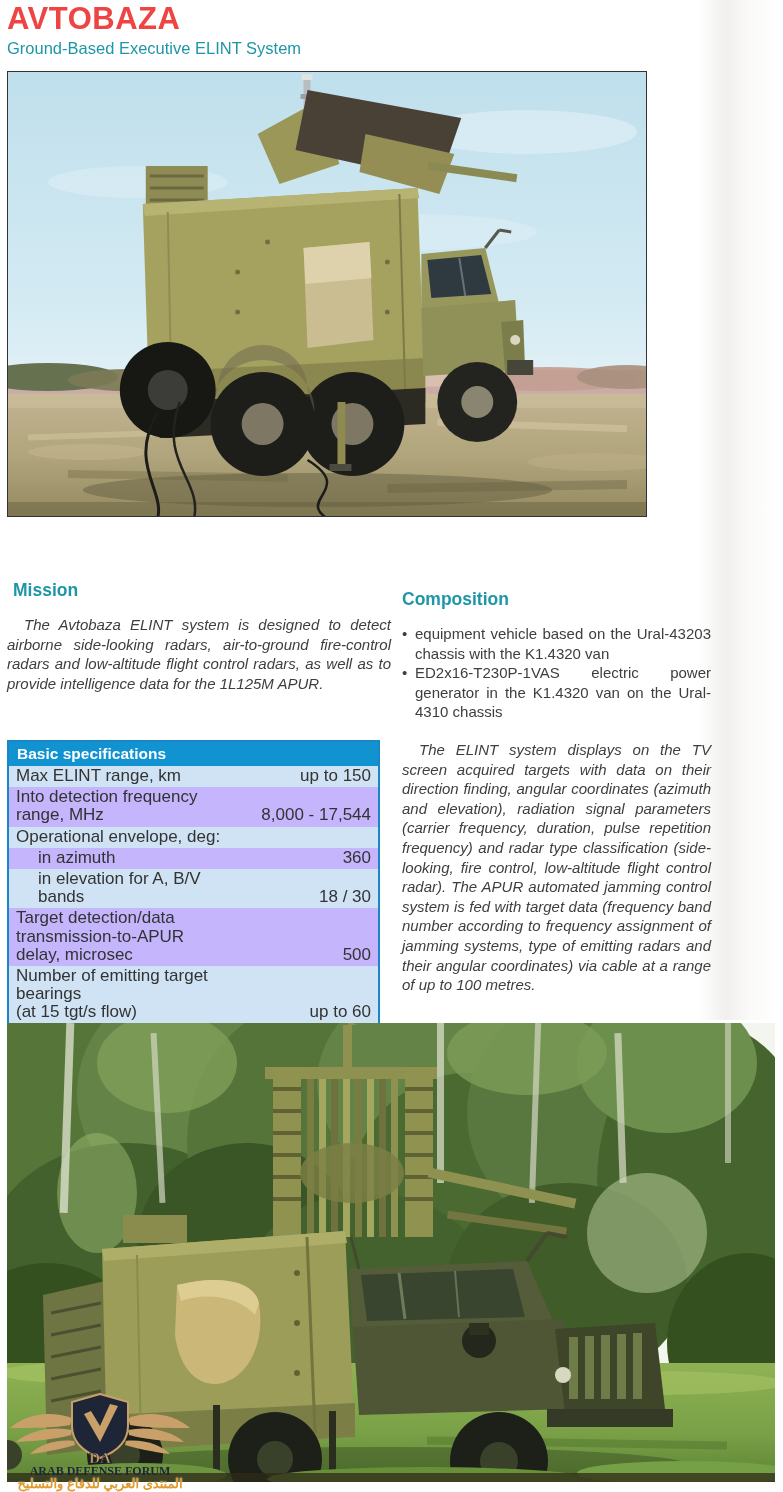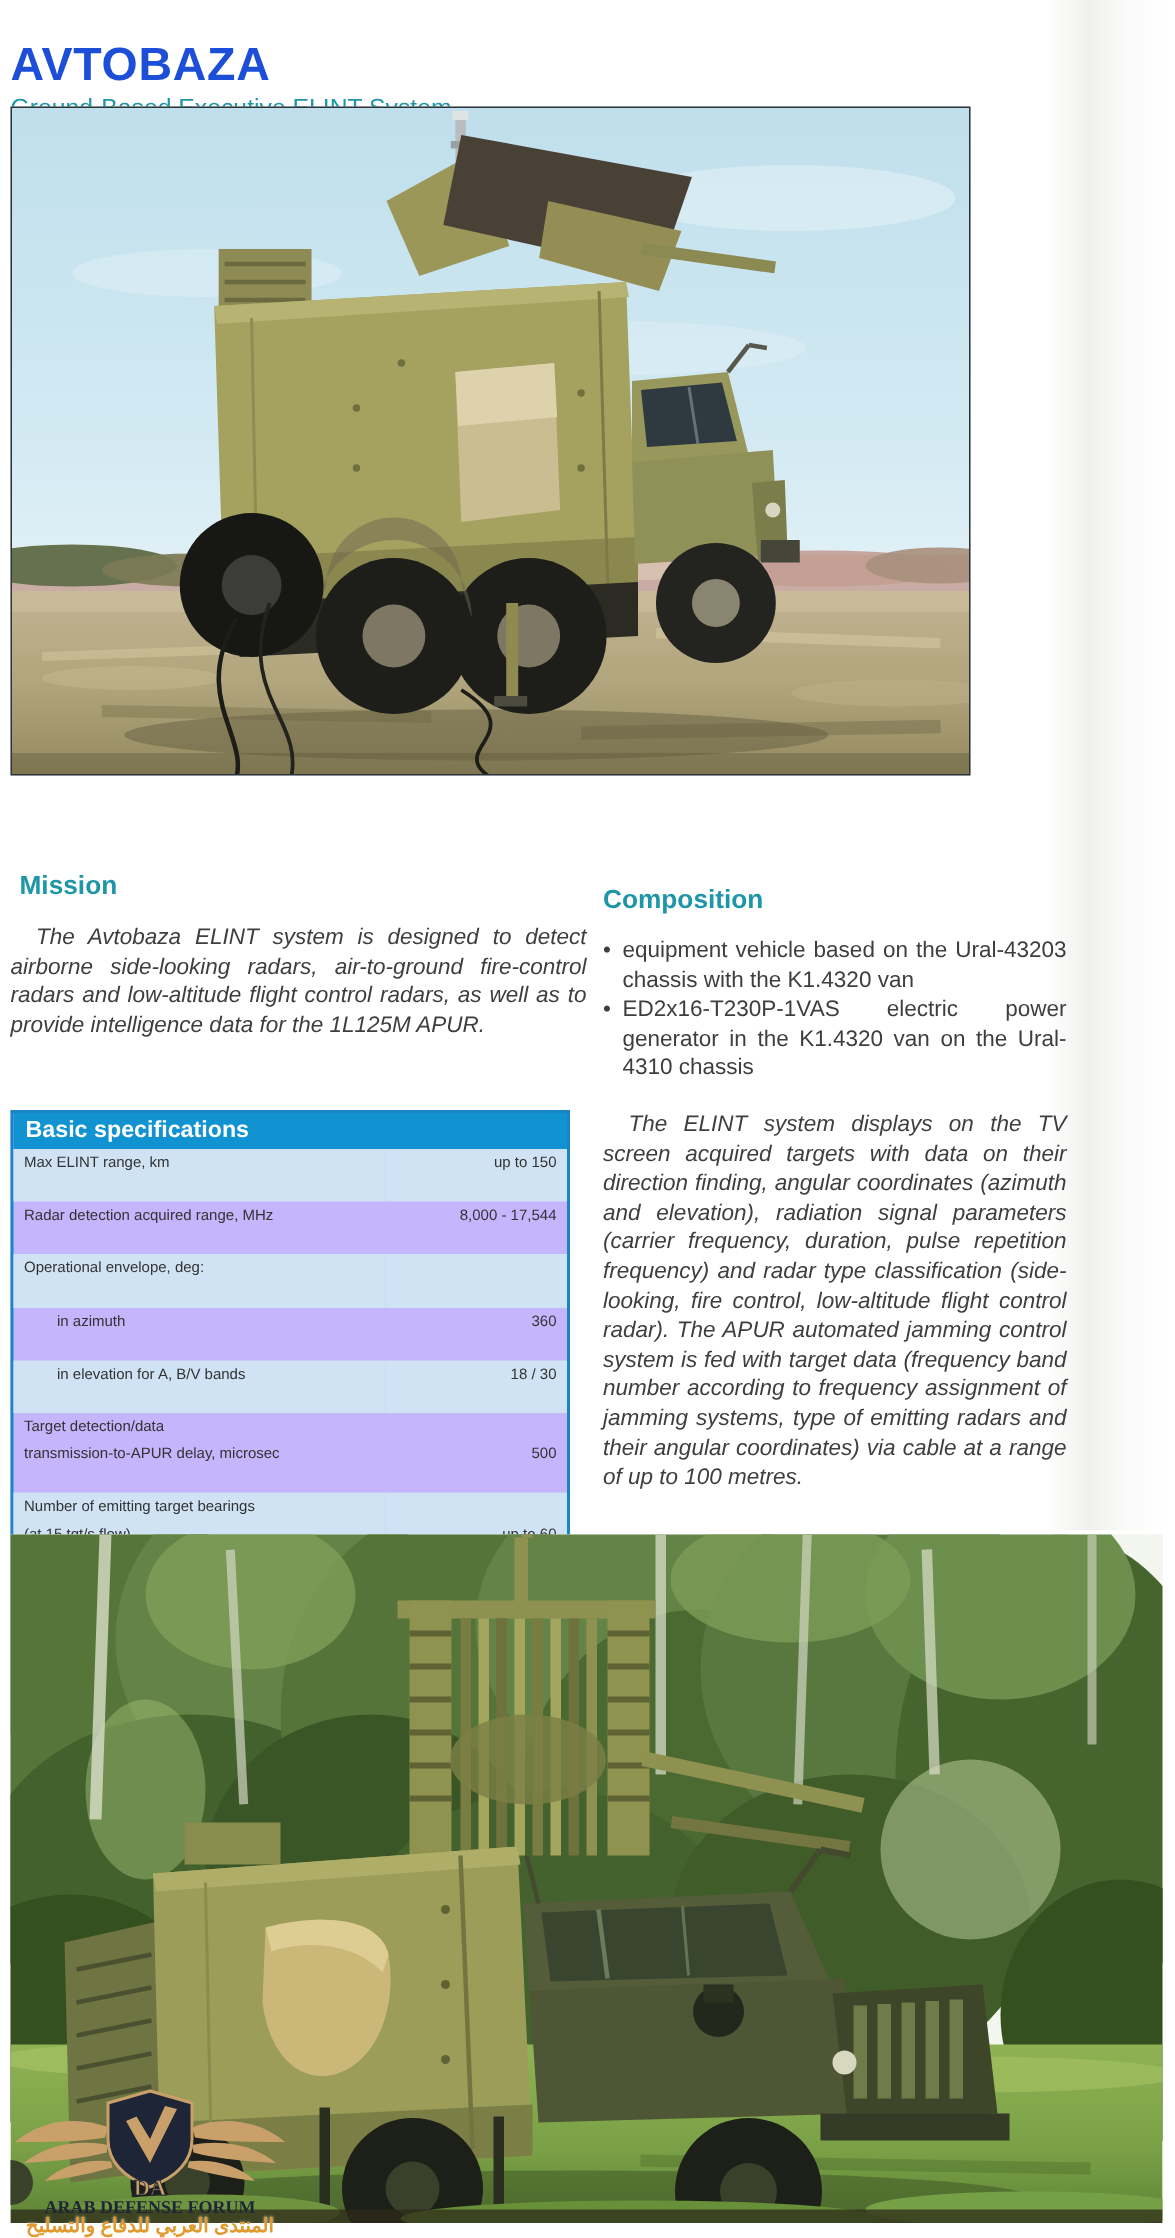--- a/index.html
+++ b/index.html
@@ -13,22 +13,22 @@
   }
   
   .right-shade {
     position: absolute; left: 698px; top: 0; width: 80px; height: 1020px;
     background: linear-gradient(90deg, rgba(221,219,214,0) 0%, rgba(219,217,212,0.40) 35%, rgba(234,232,228,0.22) 65%, rgba(255,255,255,0) 100%);
     pointer-events: none;
   }
 
   .header-block { position: absolute; left: 7px; top: 1px; }
   .page-title {
-    font-size: 31px; font-weight: bold; color: #1d4ed8;
-    letter-spacing: 0.5px; line-height: 36px; margin-top: 24px;
+    font-size: 31px; font-weight: bold; color: #ef4444;
+    letter-spacing: 0.5px; line-height: 36px;
   }
   .page-subtitle { font-size: 16.5px; color: #1e96a8; line-height: 20px; margin-top: 1px; }
 
   .photo-frame-top {
     position: absolute; left: 7px; top: 71px; width: 640px; height: 446px;
     border: 1px solid #2e3338; background: #cfe8f0;
   }
   .photo-frame-bottom {
     position: absolute; left: 7px; top: 1023px; width: 768px; height: 459px;
     background: #eef2e6;
@@ -57,22 +57,22 @@
   .spec-wrap {
     position: absolute; left: 7px; top: 740px; width: 373px;
     border: 2px solid #1a86c8; background: #c4b5fd;
   }
   .spec-header {
     background: #1193d2; color: #ffffff; font-weight: bold;
     font-size: 15.5px; line-height: 21px; padding: 1px 8px 2px 8px;
   }
   .spec-table { width: 100%; border-collapse: collapse; }
   .spec-table td {
-    font-size: 10px; line-height: 18.2px; color: #333333;
-    padding: 1px 7px 16px 7px; vertical-align: bottom;
+    font-size: 17px; line-height: 18.2px; color: #333333;
+    padding: 1px 7px 2px 7px; vertical-align: bottom;
   }
   .spec-table tr.shaded { background: #cfe3f4; }
   .spec-table td.label { white-space: pre-line; text-align: left; }
   .spec-table td.value { text-align: right; white-space: nowrap; }
   .spec-table tr.indent td.label { padding-left: 29px; }
 
   .watermark { position: absolute; left: 2px; top: 1392px; width: 210px; }
   .watermark svg { display: block; }
   .watermark-arabic {
     font-size: 13px; font-weight: bold; color: #e09a2d;
@@ -205,21 +205,21 @@
 
 <div class="spec-wrap">
   <div class="spec-header">Basic specifications</div>
   <table class="spec-table">
     <tbody>
         <tr class="shaded ">
           <td class="label">Max ELINT range, km</td>
           <td class="value">up to 150</td>
         </tr>
         <tr class="">
-          <td class="label">Radar detection acquired range, MHz</td>
+          <td class="label">Into detection frequency range, MHz</td>
           <td class="value">8,000 - 17,544</td>
         </tr>
         <tr class="shaded ">
           <td class="label">Operational envelope, deg:</td>
           <td class="value"></td>
         </tr>
         <tr class="indent">
           <td class="label">in azimuth</td>
           <td class="value">360</td>
         </tr>

